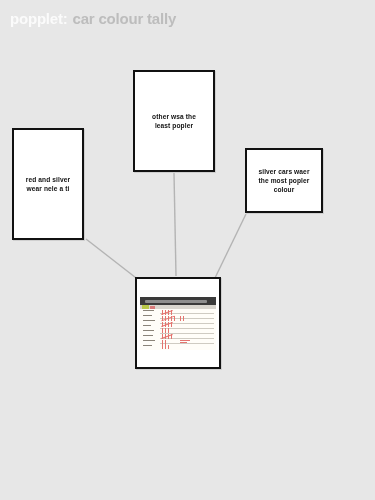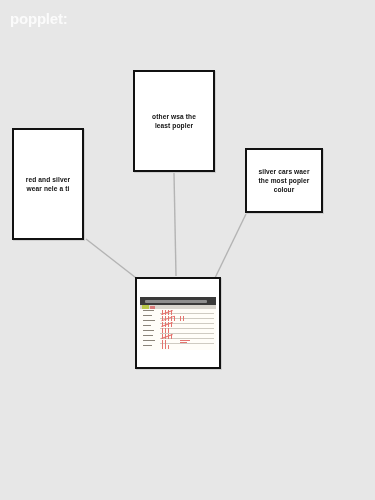--- a/index.html
+++ b/index.html
@@ -196,20 +196,21 @@
     background: #e4746f;
   }
 </style>
 </head>
 <body>
 
 <div id="board">
 
   <div id="header">
     <span class="brand">popplet:</span>
+    <span class="doc-title">car colour tally</span>
   </div>
 
   <svg id="connectors" viewBox="0 0 375 500" width="375" height="500">
     <line x1="140" y1="281" x2="86" y2="239" stroke="#b4b4b4" stroke-width="1.4"></line>
     <line x1="176" y1="276" x2="174" y2="173" stroke="#b4b4b4" stroke-width="1.4"></line>
     <line x1="214" y1="280" x2="246" y2="214" stroke="#b4b4b4" stroke-width="1.4"></line>
   </svg>
 
   <div class="popple" id="popple-red">
     <div class="ptext">red and silver

